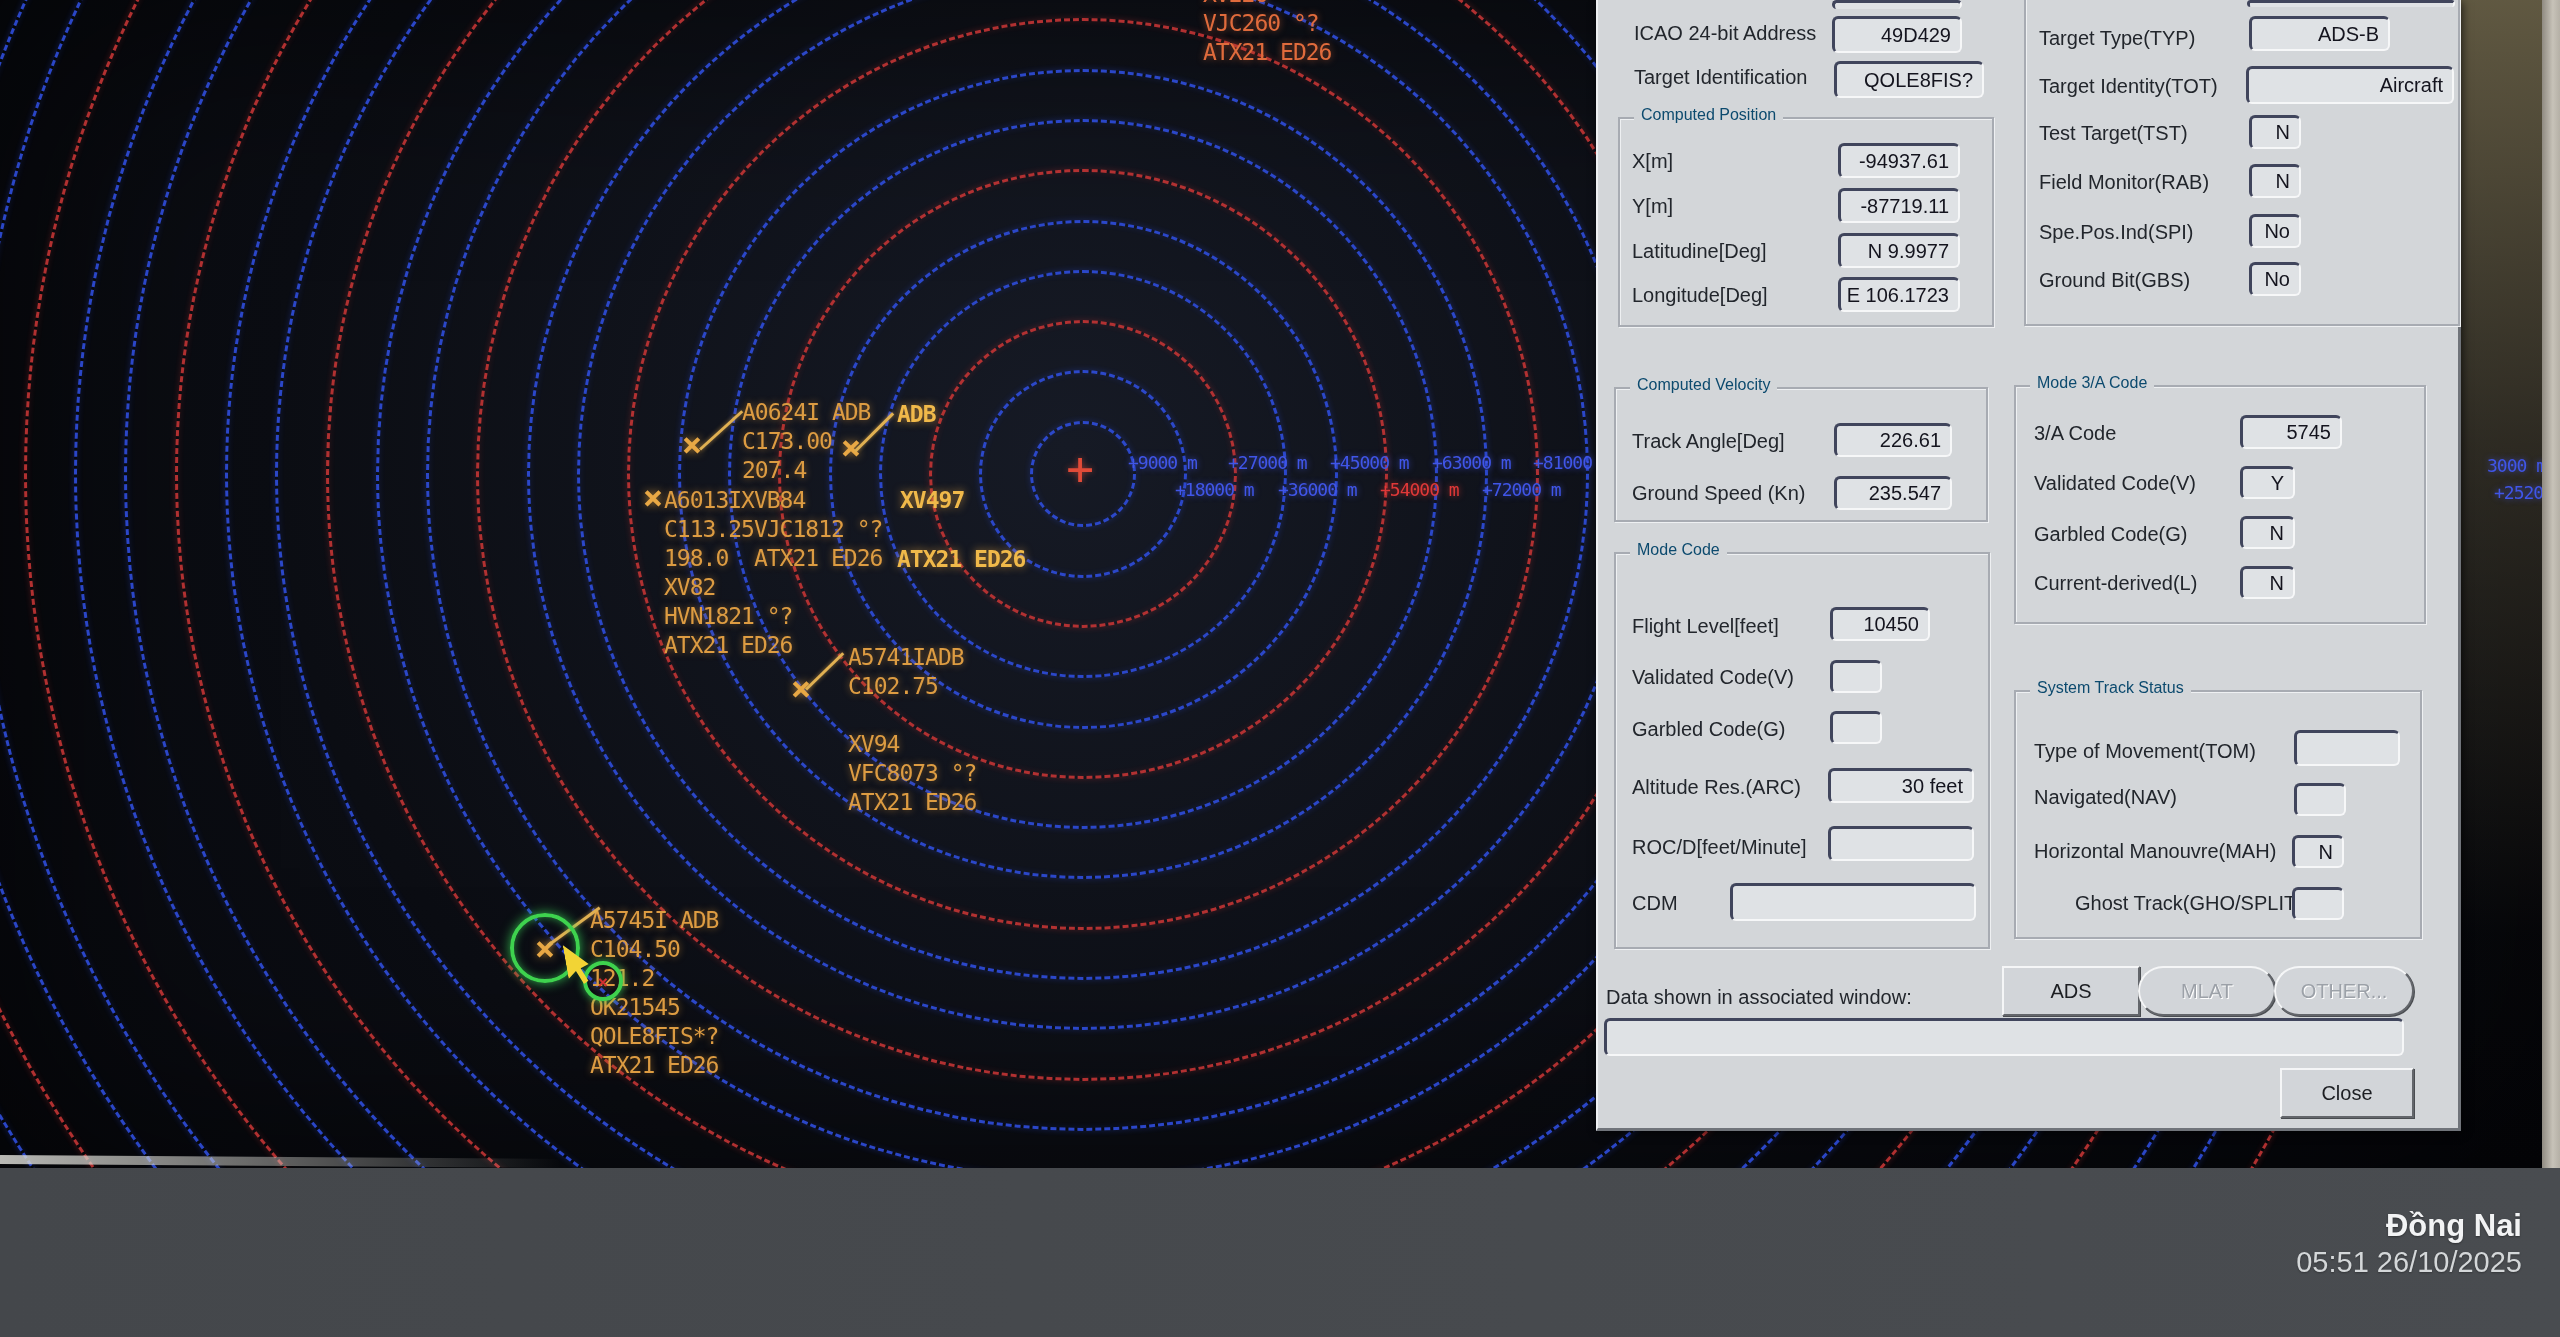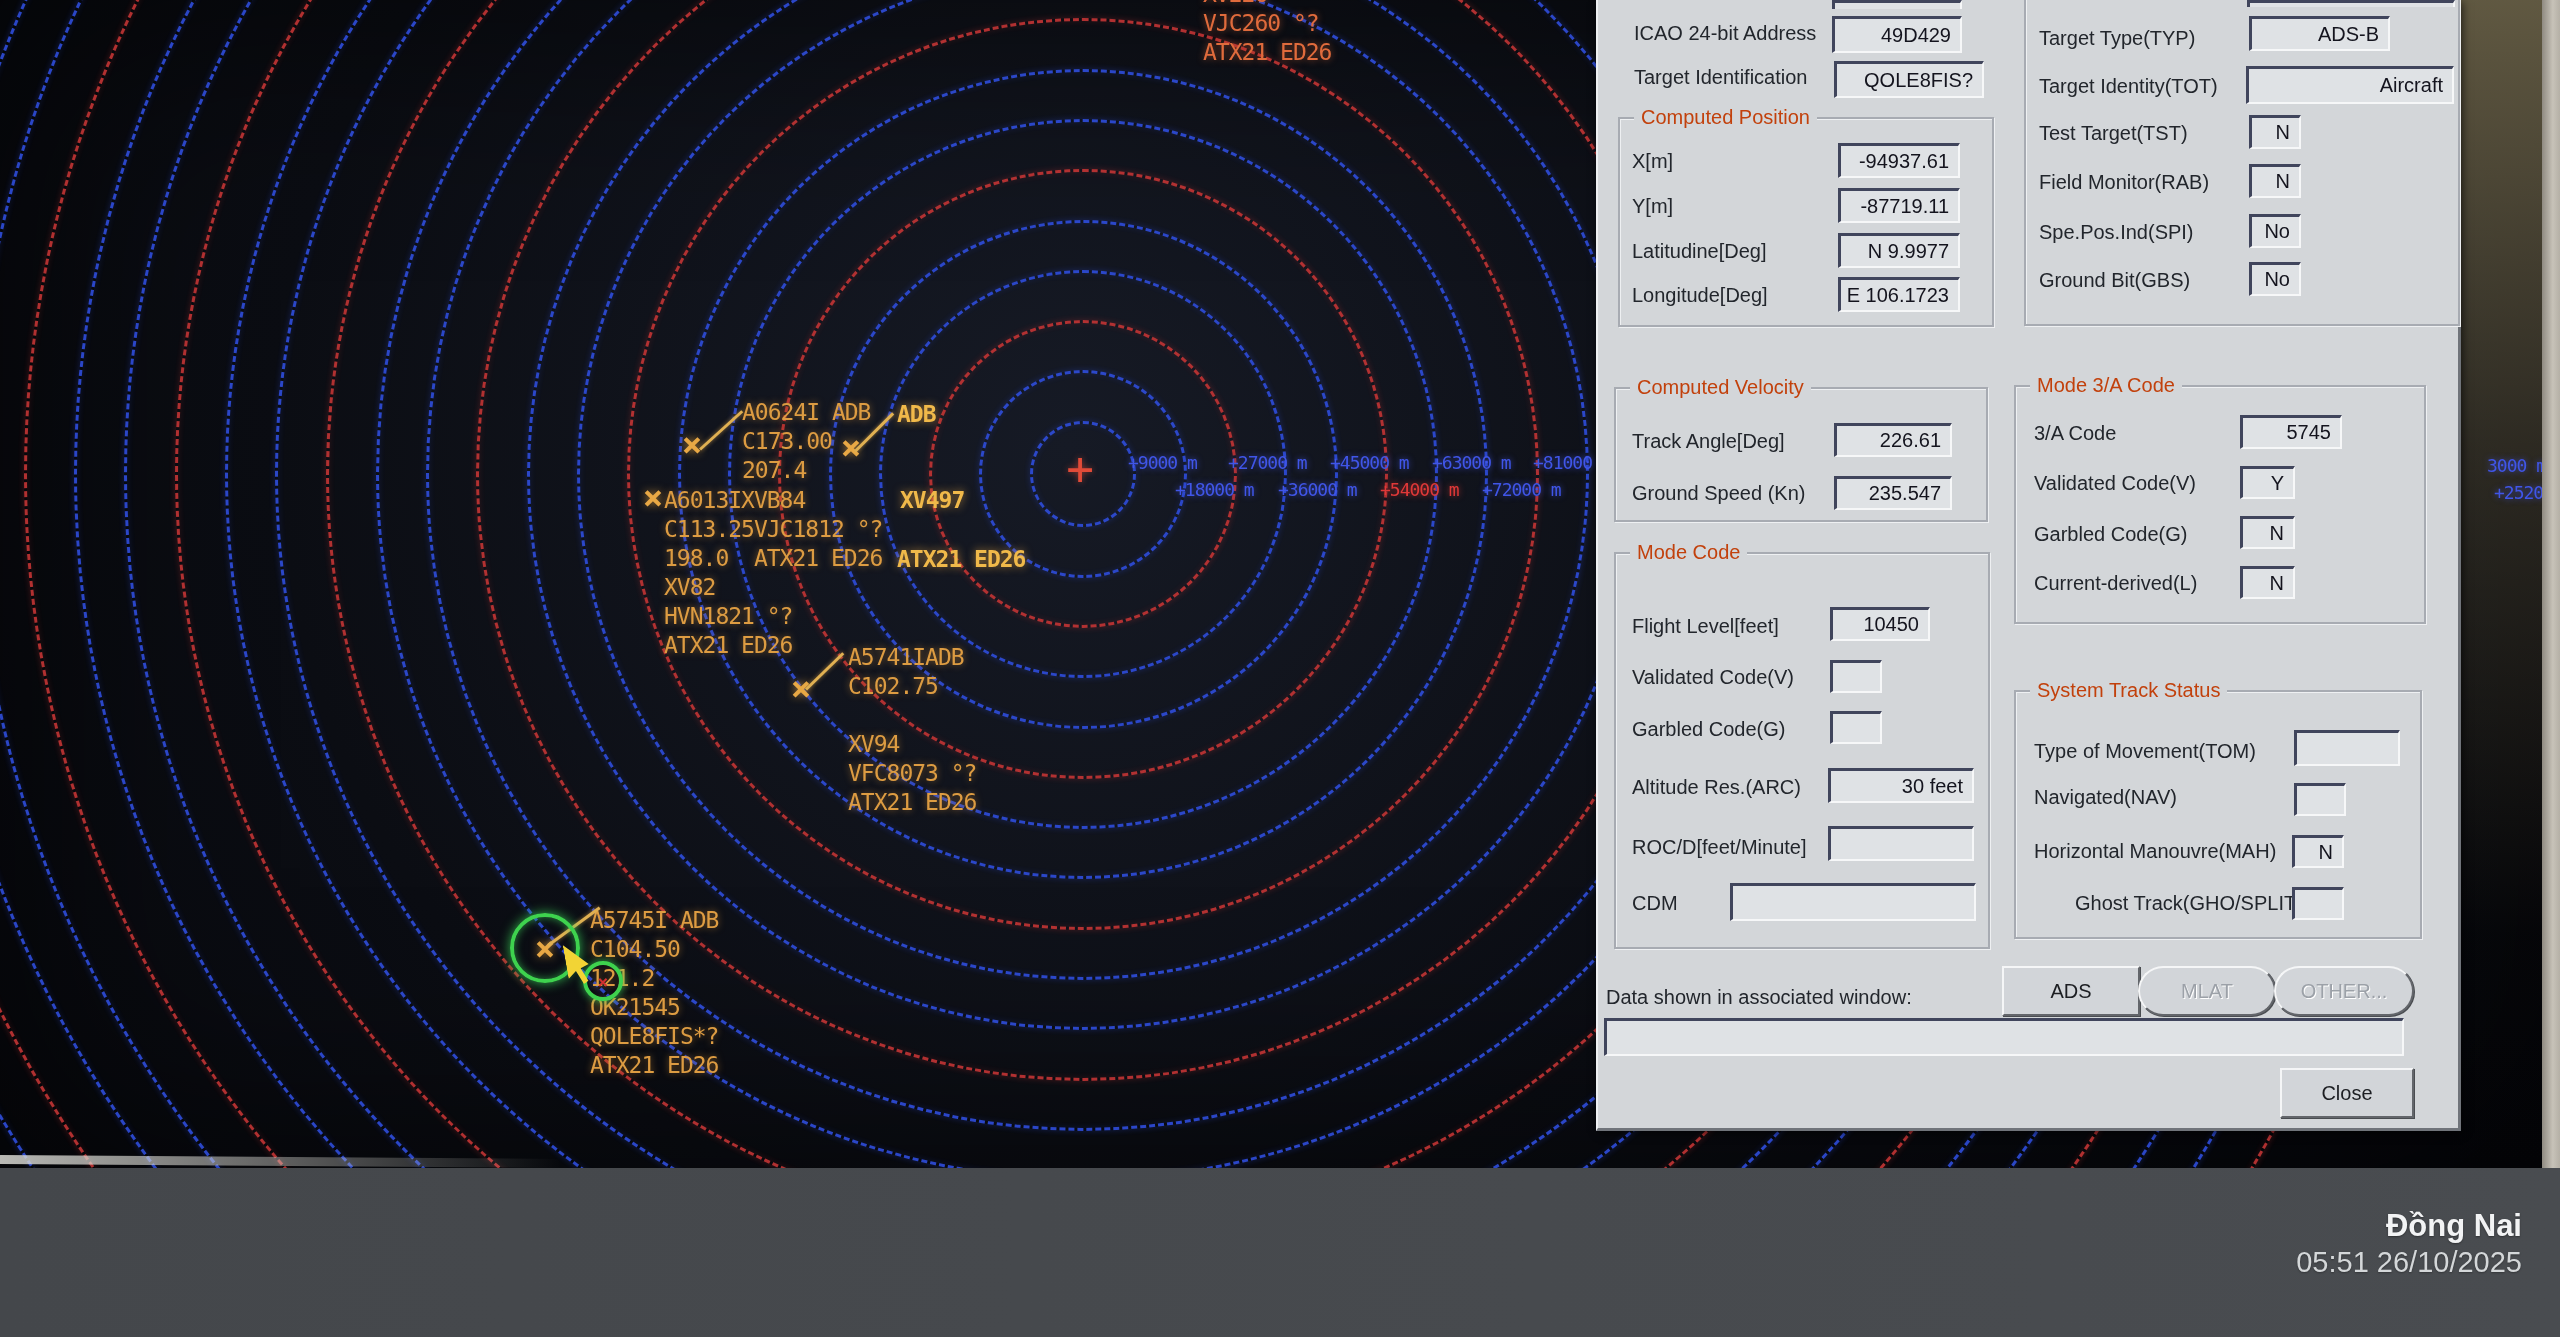--- a/index.html
+++ b/index.html
@@ -40,25 +40,25 @@
   #glare-right{position:absolute;left:2452px;top:0;width:90px;height:1168px;z-index:5;
     background:linear-gradient(180deg, rgba(122,112,82,.78) 0%, rgba(86,79,60,.5) 38%, rgba(25,24,24,.08) 80%, rgba(0,0,0,0) 100%);}
 
   
   #dialog{position:absolute;left:1596px;top:0;width:860px;height:1128px;z-index:7;
     background:#d3d6d9;border-left:2px solid #eef0f2;border-right:3px solid #70747a;
     border-bottom:3px solid #70747a;box-shadow:2px 2px 8px rgba(0,0,0,.6);}
   .lbl{position:absolute;font-size:20px;color:#22262c;white-space:nowrap;}
   .fld{position:absolute;background:#dfe2e5;border-top:3px solid #40455c;border-left:3px solid #40455c;
     border-right:2px solid #f6f7f8;border-bottom:2px solid #f6f7f8;
-    display:flex;align-items:center;justify-content:flex-end;padding-right:9px;box-sizing:border-box;}
+    display:flex;align-items:center;justify-content:flex-end;padding-right:9px;box-sizing:border-box;border-radius:6px;}
   .fld .val{font-size:20px;color:#14141e;white-space:nowrap;}
   .grp{position:absolute;border:2px solid #a7abb2;box-shadow:inset 1px 1px 0 #eef0f2,1px 1px 0 #eef0f2;}
   .grp-title{position:absolute;top:-13px;left:14px;background:#d3d6d9;padding:0 7px;
-    font-size:20px;color:#c2410c;white-space:nowrap;}
+    font-size:16px;color:#0c4a6e;white-space:nowrap;}
   .btn{position:absolute;background:#d2d5d9;border:2px solid;
     border-color:#f5f6f7 #63666b #63666b #f5f6f7;display:flex;align-items:center;justify-content:center;
     font-size:20px;color:#1c1e22;box-shadow:1px 1px 0 #4a4d51;cursor:default;}
   .btn.disabled{color:#9ca1a8;text-shadow:1px 1px 0 #ffffff;border-radius:25px;}
 
   
   #right-strip{position:absolute;left:2542px;top:0;width:18px;height:1172px;z-index:8;
     background:linear-gradient(90deg,#8f8a81,#c7c2b8 60%,#b5b0a6);}
   #bottom-gray{position:absolute;left:0;top:1168px;width:2560px;height:169px;z-index:9;
     background:linear-gradient(90deg,#44474b,#494c50);}

